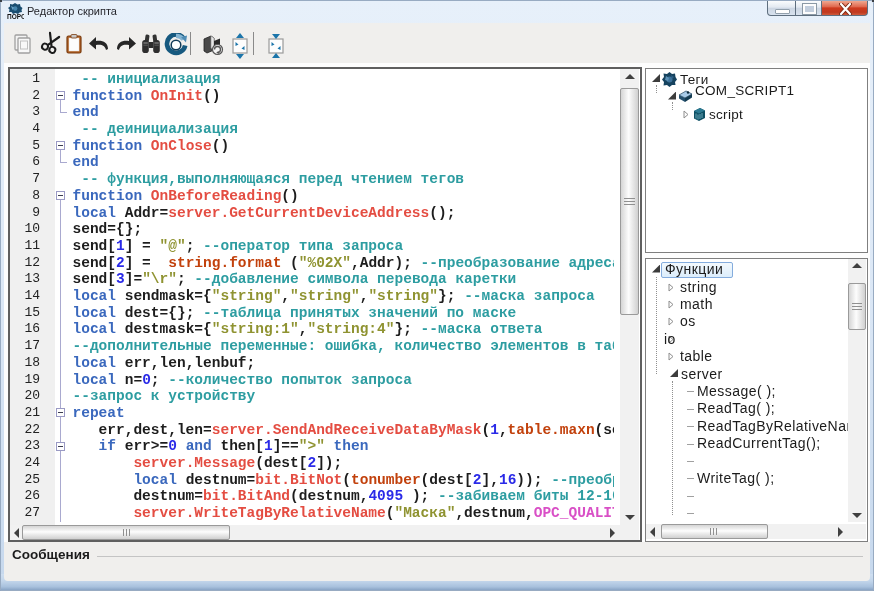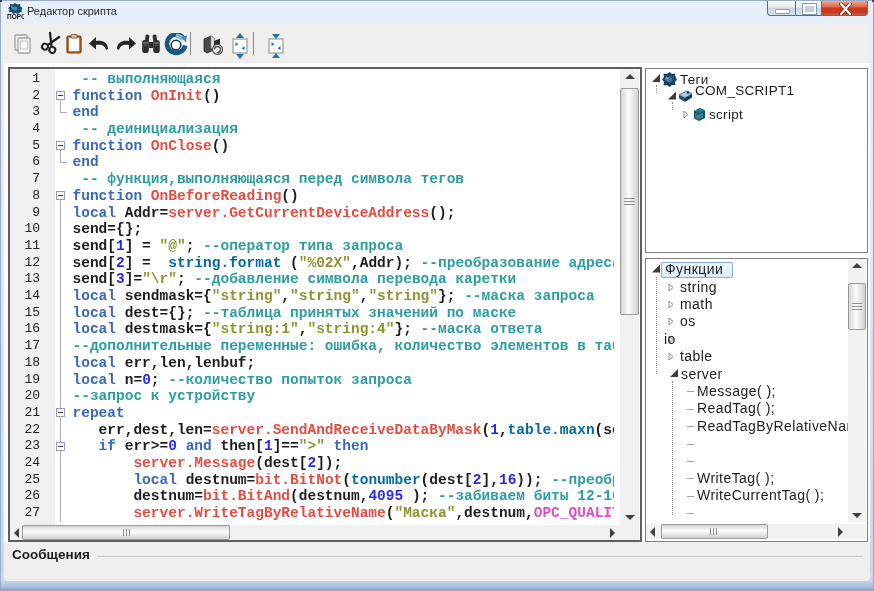--- a/index.html
+++ b/index.html
@@ -24,21 +24,21 @@
 .ticon{position:absolute;top:10px;}
 
 #panelbg{position:absolute;left:4px;top:63px;width:866px;height:479px;background:#fdfdfd;}
 
 #editor{position:absolute;left:8px;top:67px;width:634px;height:475px;box-sizing:border-box;border:2px solid #5f5f5f;background:#ffffff;}
 #gutter{position:absolute;left:0px;top:0px;width:45px;height:456px;background:#f0f0f0;}
 #gutnums{position:absolute;left:0px;top:1.9px;width:30px;text-align:right;font-family:"Liberation Mono",monospace;font-size:13px;line-height:16.7px;color:#222;white-space:pre;}
 #code{position:absolute;left:62.5px;top:1.9px;width:541px;height:451px;overflow:hidden;
   font-family:"Liberation Mono",monospace;font-weight:bold;font-size:14.5px;line-height:16.7px;
   white-space:pre;color:#1d1d1d;}
-.k{color:#3a68bd}.n{color:#2a2ae8}.c{color:#2d9da1}.s{color:#8f9331}.r{color:#e44d42}.m{color:#d94fc6}.lib{color:#0369a1}
+.k{color:#3a68bd}.n{color:#2a2ae8}.c{color:#2d9da1}.s{color:#8f9331}.r{color:#e44d42}.m{color:#d94fc6}.lib{color:#c2410c}
 
 .foldline{position:absolute;width:1px;background:#a9a9cf;}
 .foldbox{position:absolute;left:45.5px;width:9px;height:9px;box-sizing:border-box;border:1px solid #9a9ac4;background:#fff;z-index:3;}
 .foldbox::after{content:"";position:absolute;left:1px;top:3px;width:5px;height:1px;background:#3c3c50;}
 .foldtick{position:absolute;height:1px;background:#a9a9cf;}
 
 .sbtrack{position:absolute;background:#f1f1f1;}
 .sbbtn{position:absolute;box-sizing:border-box;border-radius:2px;background:#f1f1f1;}
 .sbthumb{position:absolute;box-sizing:border-box;border:1px solid #9a9a9a;border-radius:2px;}
 .vthumb{background:linear-gradient(90deg,#d5d5d5 0%,#fdfdfd 45%,#f0f0f0 60%,#d0d0d0 100%);}
@@ -174,27 +174,27 @@
       <div class="foldline" style="left:50px;top:81px;height:12.2px"></div>
       <div class="foldline" style="left:50px;top:131.1px;height:321.9px"></div>
       <div class="foldtick" style="left:50px;top:43.1px;width:7px"></div>
       <div class="foldtick" style="left:50px;top:93.2px;width:7px"></div>
       <div class="foldbox" style="top:21.9px"></div>
       <div class="foldbox" style="top:72px"></div>
       <div class="foldbox" style="top:122.1px"></div>
       <div class="foldbox" style="top:339.2px"></div>
       <div class="foldbox" style="top:372.6px"></div>
     </div>
-    <div id="code"><span> </span><span class="c">-- выполняющаяся</span>
+    <div id="code"><span> </span><span class="c">-- инициализация</span>
 <span class="k">function</span><span> </span><span class="r">OnInit</span><span>()</span>
 <span class="k">end</span>
 <span> </span><span class="c">-- деинициализация</span>
 <span class="k">function</span><span> </span><span class="r">OnClose</span><span>()</span>
 <span class="k">end</span>
-<span> </span><span class="c">-- функция,выполняющаяся перед символа тегов</span>
+<span> </span><span class="c">-- функция,выполняющаяся перед чтением тегов</span>
 <span class="k">function</span><span> </span><span class="r">OnBeforeReading</span><span>()</span>
 <span class="k">local</span><span> Addr=</span><span class="r">server.GetCurrentDeviceAddress</span><span>();</span>
 <span>send={};</span>
 <span>send[</span><span class="n">1</span><span>] = </span><span class="s">"@"</span><span>; </span><span class="c">--оператор типа запроса</span>
 <span>send[</span><span class="n">2</span><span>] =  </span><span class="lib">string.format</span><span> (</span><span class="s">"%02X"</span><span>,Addr); </span><span class="c">--преобразование адреса</span>
 <span>send[</span><span class="n">3</span><span>]=</span><span class="s">"\r"</span><span>; </span><span class="c">--добавление символа перевода каретки</span>
 <span class="k">local</span><span> sendmask={</span><span class="s">"string"</span><span>,</span><span class="s">"string"</span><span>,</span><span class="s">"string"</span><span>}; </span><span class="c">--маска запроса</span>
 <span class="k">local</span><span> dest={}; </span><span class="c">--таблица принятых значений по маске</span>
 <span class="k">local</span><span> destmask={</span><span class="s">"string:1"</span><span>,</span><span class="s">"string:4"</span><span>}; </span><span class="c">--маска ответа</span>
 <span class="c">--дополнительные переменные: ошибка, количество элементов в таблице</span>
@@ -289,25 +289,25 @@
     <div class="texp" style="left:24px;top:110px"></div>
     <div class="trow" style="left:35px;top:106.5px;line-height:17px">server</div>
     <div style="position:absolute;left:26px;top:122px;height:134px;width:1px;border-left:1px dotted #909090"></div>
     <div class="tdash" style="left:41px;top:132.4px;width:7px"></div>
     <div class="trow" style="left:51px;top:123.9px;line-height:17px">Message( );</div>
     <div class="tdash" style="left:41px;top:149.8px;width:7px"></div>
     <div class="trow" style="left:51px;top:141.3px;line-height:17px">ReadTag( );</div>
     <div class="tdash" style="left:41px;top:167.2px;width:7px"></div>
     <div class="trow" style="left:51px;top:158.7px;line-height:17px">ReadTagByRelativeName( );</div>
     <div class="tdash" style="left:41px;top:184.6px;width:7px"></div>
+    <div class="trow" style="left:51px;top:176.1px;line-height:17px">ReadCurrentTag();</div>
     <div class="tdash" style="left:41px;top:202px;width:7px"></div>
     <div class="tdash" style="left:41px;top:219.4px;width:7px"></div>
     <div class="trow" style="left:51px;top:210.9px;line-height:17px">WriteTag( );</div>
     <div class="tdash" style="left:41px;top:236.8px;width:7px"></div>
-    <div class="trow" style="left:51px;top:228.3px;line-height:17px">WriteCurrentTag( );</div>
     <div class="tdash" style="left:41px;top:254.2px;width:7px"></div>
     <div style="position:absolute;left:202px;top:0;width:19px;height:282px;background:#fff"></div>
     <div class="sbtrack" style="left:202px;top:0;width:18px;height:263px"></div>
     <div class="sbbtn" style="left:202px;top:0;width:18px;height:14px"></div>
     <div class="arr" style="left:206px;top:4px;border-left:5px solid transparent;border-right:5px solid transparent;border-bottom:5px solid #404040"></div>
     <div class="sbthumb vthumb" style="left:202px;top:24px;width:18px;height:47px"></div>
     <div class="gv" style="left:206px;width:10px;top:44px"></div>
     <div class="gv" style="left:206px;width:10px;top:47px"></div>
     <div class="gv" style="left:206px;width:10px;top:50px"></div>
     <div class="sbbtn" style="left:202px;top:249px;width:18px;height:14px"></div>

